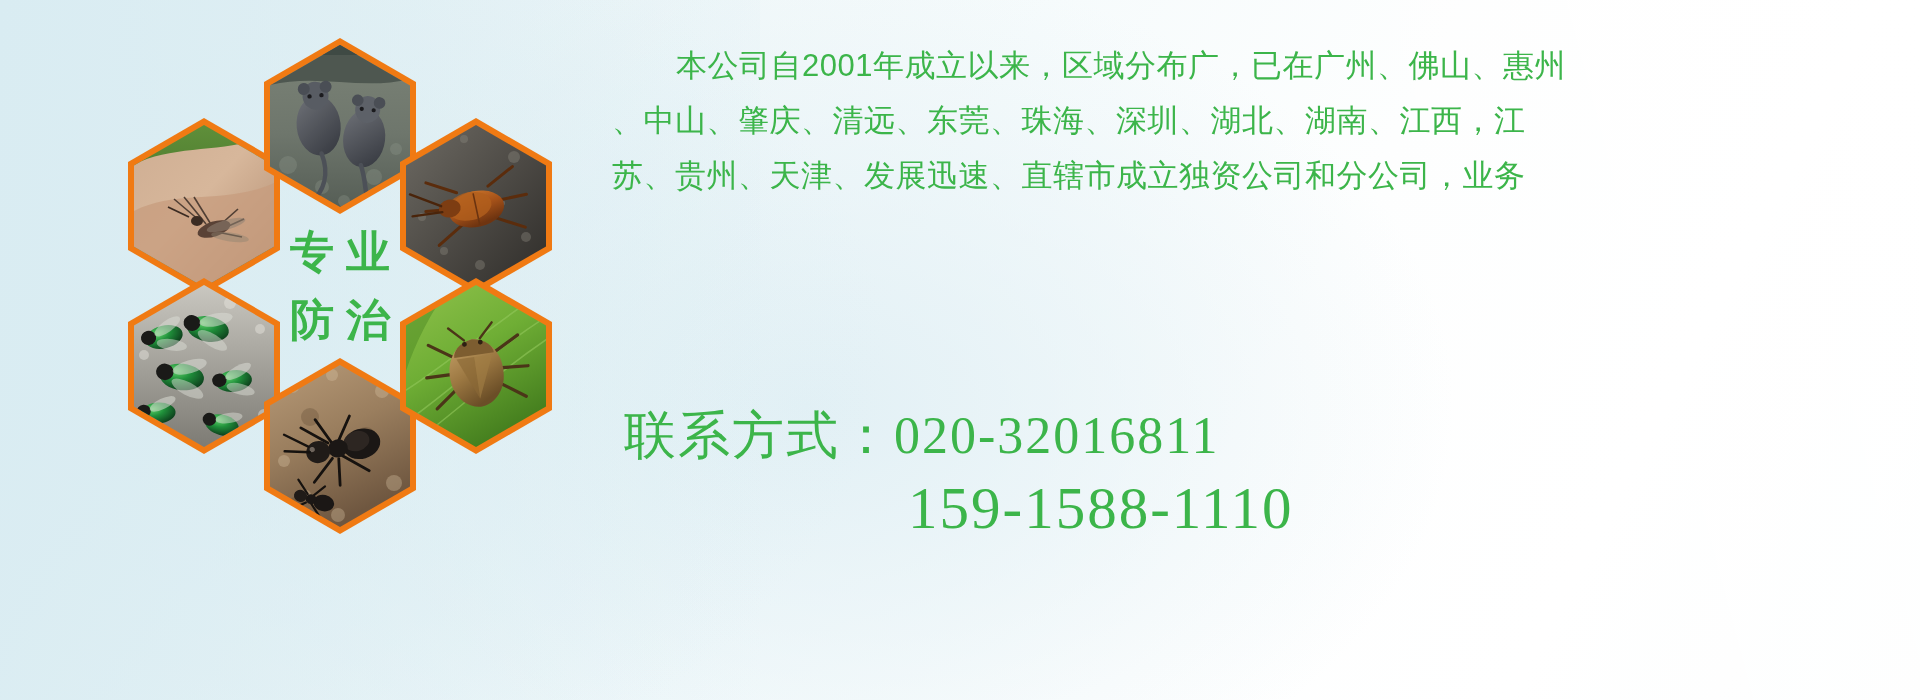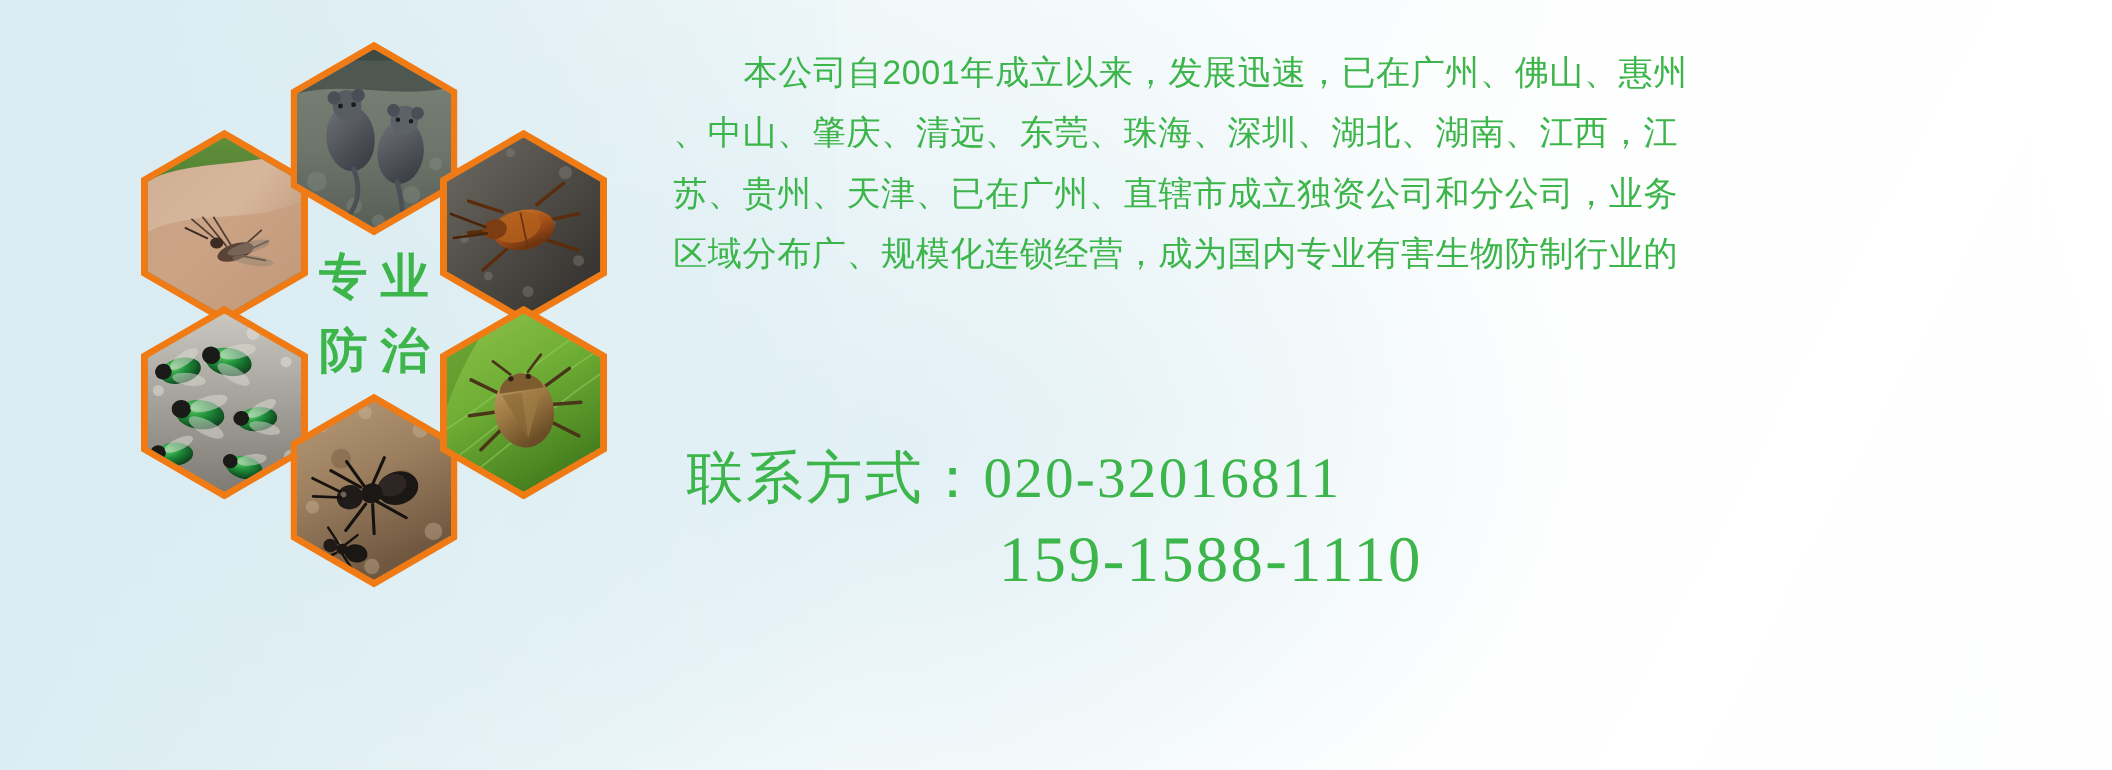--- a/index.html
+++ b/index.html
@@ -426,24 +426,23 @@
       </div>
     </div>
 
     <div class="hex-label">
       <div class="line">专业</div>
       <div class="line">防治</div>
     </div>
   </div>
 
   <div class="copy">
-    <p class="first">本公司自2001年成立以来，发展迅速，已在广州、佛山、惠州</p>
+    <p class="first">本公司自2001年成立以来，区域分布广，已在广州、佛山、惠州</p>
     <p>、中山、肇庆、清远、东莞、珠海、深圳、湖北、湖南、江西，江</p>
-    <p>苏、贵州、天津、已在广州、直辖市成立独资公司和分公司，业务</p>
-    <p>区域分布广、规模化连锁经营，成为国内专业有害生物防制行业的</p>
+    <p>苏、贵州、天津、发展迅速、直辖市成立独资公司和分公司，业务</p>
   </div>
 
   <div class="contact">
     <div class="row1">联系方式：020-32016811</div>
     <div class="row2">159-1588-1110</div>
   </div>
 
 </div>
 
 </body></html>

